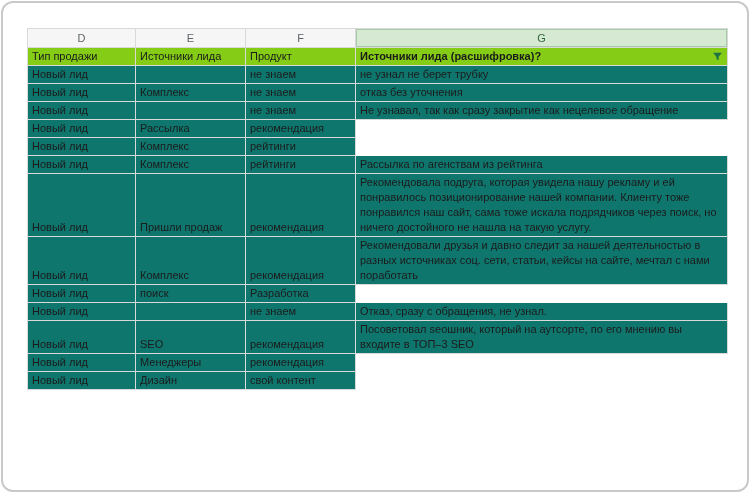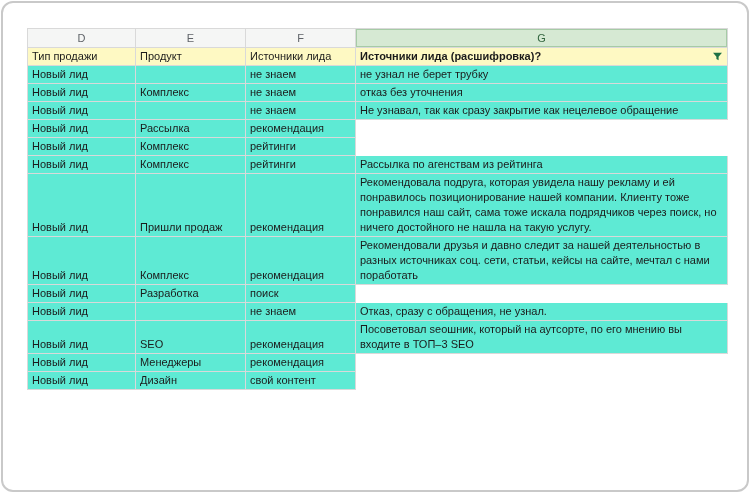--- a/index.html
+++ b/index.html
@@ -25,36 +25,36 @@
   }
   .cell{
     box-sizing:border-box;
     border-right:1px solid #d9d9d9;
     border-bottom:1px solid #d9d9d9;
     padding:1px 4px;
     line-height:15px;
     display:flex;
     align-items:flex-end;
     overflow:hidden;
-    background:#5eead4;
+    background:#0f766e;
   }
   .letters .cell{
     height:19px;
     align-items:center;
     justify-content:center;
     background:#f5f6f5;
     color:#5f6368;
     padding:0;
   }
   .letters .cell.sel{
     background:#d6e9d3;
     color:#33663f;
     box-shadow:inset 0 0 0 1px #a6cba6;
   }
-  .hdr .cell{background:#fef9c3;}
+  .hdr .cell{background:#84cc16;}
   .g-head{
     font-weight:bold;
     justify-content:space-between;
     align-items:center;
     gap:21px;
   }
   .g-head .txt{flex:1 1 auto;}
   .funnel{flex:0 0 auto;width:11px;height:11px;margin-left:4px;}
 </style>
 </head>
@@ -64,22 +64,22 @@
 
   <div class="row letters">
     <div class="cell">D</div>
     <div class="cell">E</div>
     <div class="cell">F</div>
     <div class="cell sel">G</div>
   </div>
 
   <div class="row hdr">
     <div class="cell">Тип продажи</div>
+    <div class="cell">Источники лида</div>
     <div class="cell">Продукт</div>
-    <div class="cell">Источники лида</div>
     <div class="cell g-head">
       <span class="txt">Источники лида (расшифровка)?</span>
       <svg class="funnel" viewBox="0 0 16 16">
         <path d="M1.5 2.5h13L9.6 8.2v5.3l-3.2-1.7V8.2z" fill="#1e7145"></path>
       </svg>
     </div>
   </div>
 
   <div>
       <div class="row">
@@ -123,22 +123,22 @@
         <div class="cell">Рекомендовала подруга, которая увидела нашу рекламу и ей понравилось позиционирование нашей компании. Клиенту тоже понравился наш сайт, сама тоже искала подрядчиков через поиск, но ничего достойного не нашла на такую услугу.</div>
       </div>
       <div class="row">
         <div class="cell">Новый лид</div>
         <div class="cell">Комплекс</div>
         <div class="cell">рекомендация</div>
         <div class="cell">Рекомендовали друзья и давно следит за нашей деятельностью в разных источниках соц. сети, статьи, кейсы на сайте, мечтал с нами поработать</div>
       </div>
       <div class="row">
         <div class="cell">Новый лид</div>
+        <div class="cell">поиск</div>
         <div class="cell">Разработка</div>
-        <div class="cell">поиск</div>
       </div>
       <div class="row">
         <div class="cell">Новый лид</div>
         <div class="cell"></div>
         <div class="cell">не знаем</div>
         <div class="cell">Отказ, сразу с обращения, не узнал.</div>
       </div>
       <div class="row">
         <div class="cell">Новый лид</div>
         <div class="cell">SEO</div>

